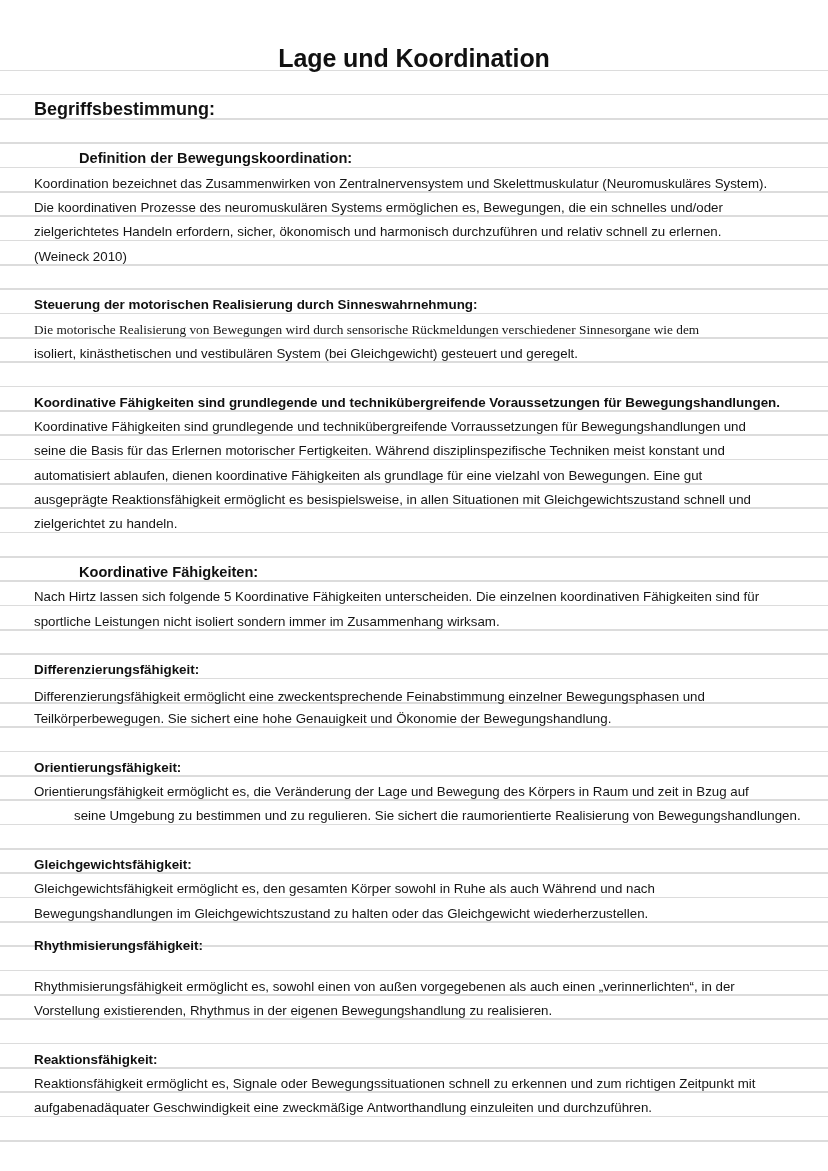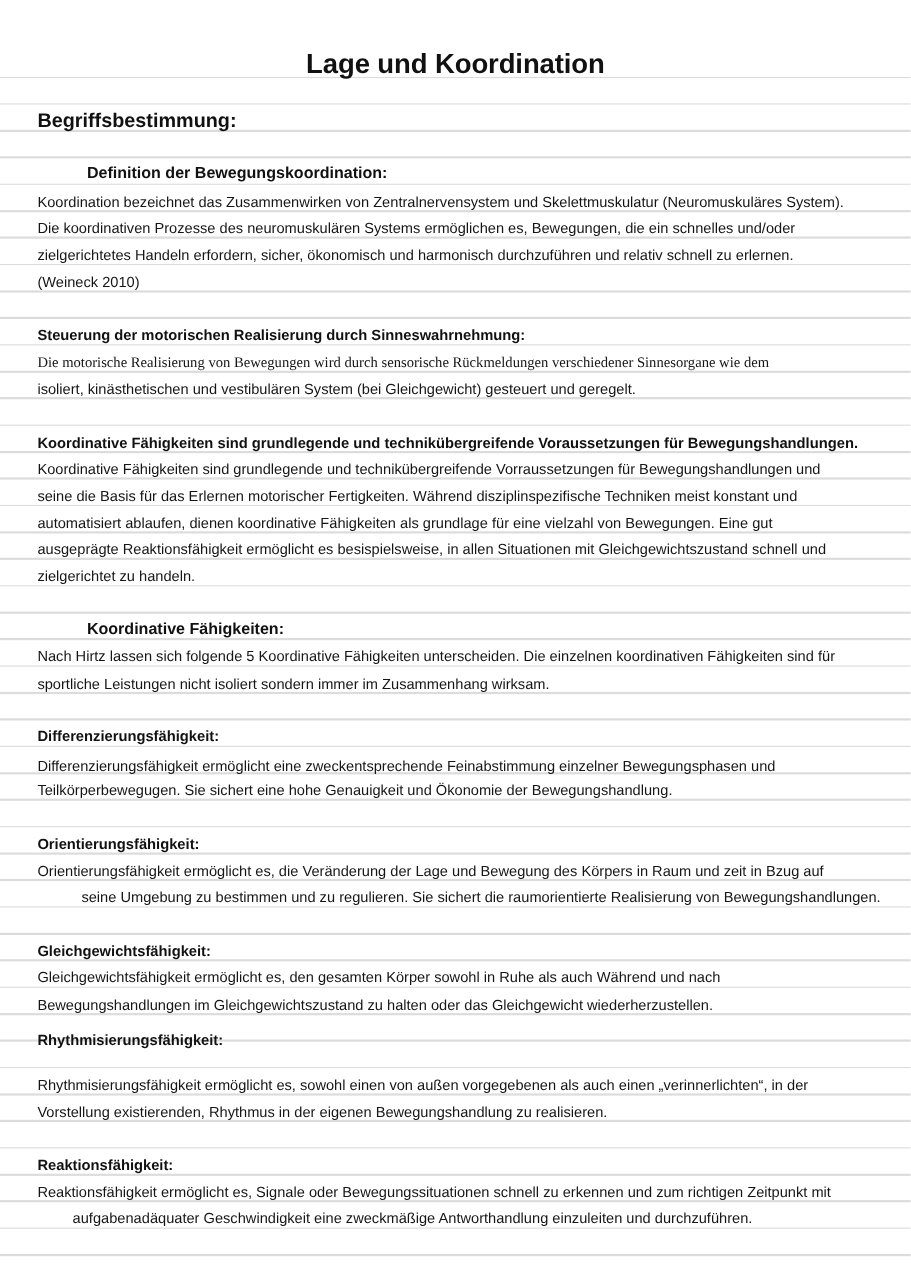--- a/index.html
+++ b/index.html
@@ -162,15 +162,15 @@
       <div class="line p" style="top: 906.71px;">Bewegungshandlungen im Gleichgewichtszustand zu halten oder das Gleichgewicht wiederherzustellen.</div>
     </div>
     <div>
       <div class="line h3" style="top: 939px;">Rhythmisierungsfähigkeit:</div>
       <div class="line p" style="top: 979.7px;">Rhythmisierungsfähigkeit ermöglicht es, sowohl einen von außen vorgegebenen als auch einen „verinnerlichten“, in der</div>
       <div class="line p" style="top: 1004.03px;">Vorstellung existierenden, Rhythmus in der eigenen Bewegungshandlung zu realisieren.</div>
     </div>
     <div>
       <div class="line h3" style="top: 1052.6px;">Reaktionsfähigkeit:</div>
       <div class="line p" style="top: 1077.02px;">Reaktionsfähigkeit ermöglicht es, Signale oder Bewegungssituationen schnell zu erkennen und zum richtigen Zeitpunkt mit</div>
-      <div class="line p" style="top: 1101.35px; margin-left: 32px;">aufgabenadäquater Geschwindigkeit eine zweckmäßige Antworthandlung einzuleiten und durchzuführen.</div>
+      <div class="line p" style="top: 1101.35px;">aufgabenadäquater Geschwindigkeit eine zweckmäßige Antworthandlung einzuleiten und durchzuführen.</div>
     </div>
   </div>
 
 </body></html>

